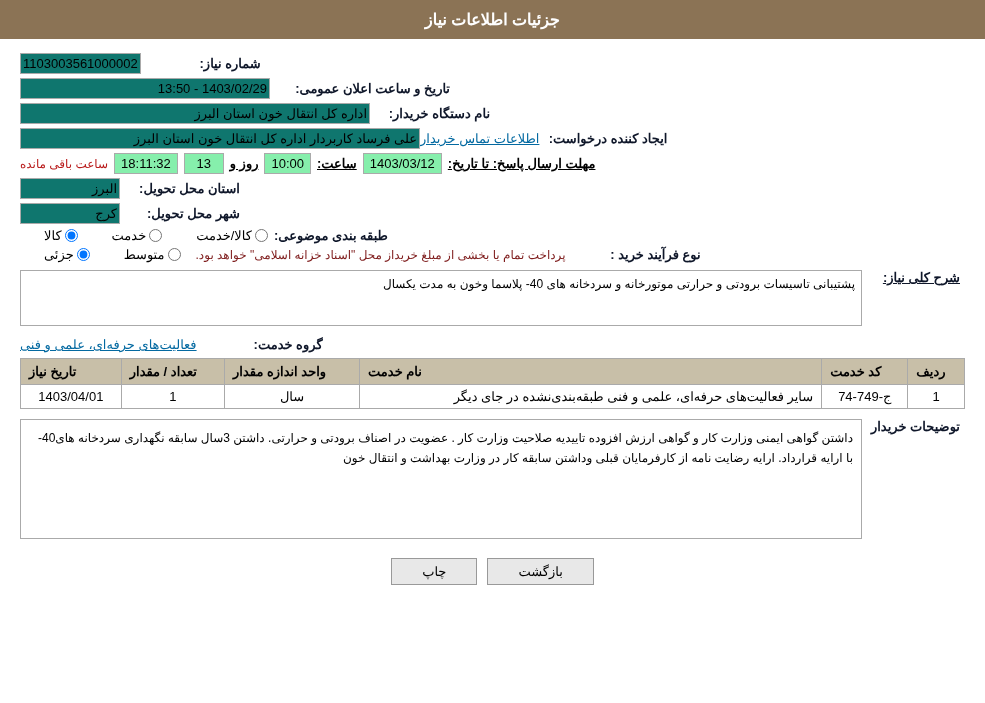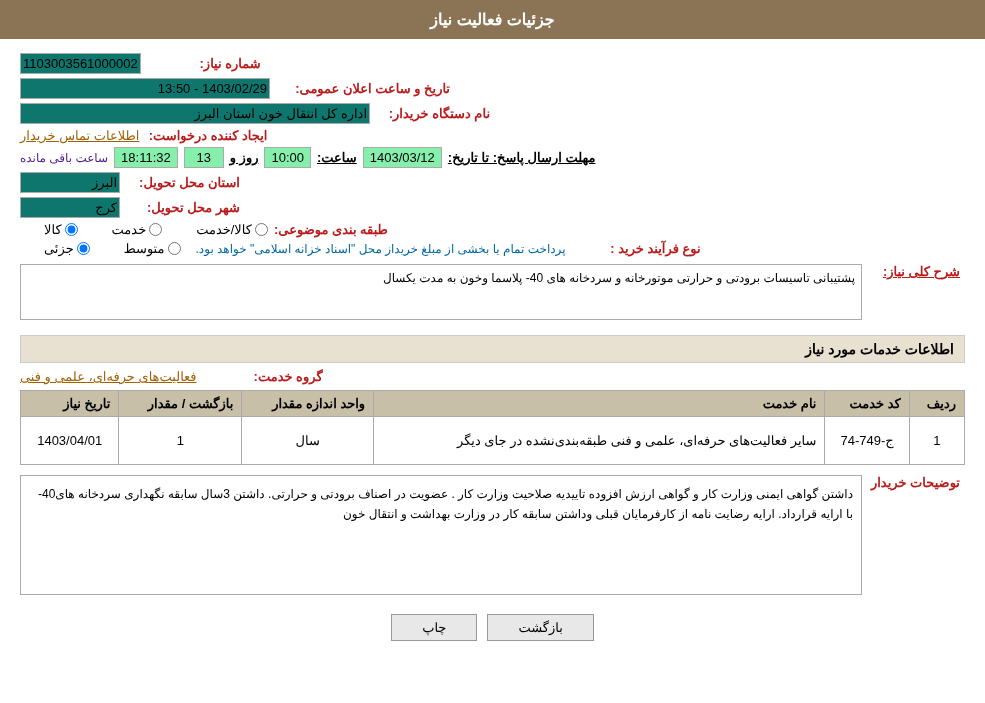--- a/index.html
+++ b/index.html
@@ -35,21 +35,21 @@
       margin: 8px 0 6px 0;
       text-align: right;
     }
     .info-row {
       display: flex;
       align-items: center;
       margin: 4px 0;
       justify-content: flex-end;
     }
     .info-label {
-      color: #b91c1c;
+      color: #0f172a;
       font-weight: bold;
       margin-right: 5px;
       white-space: nowrap;
       min-width: 120px;
       text-align: right;
     }
     .info-value {
       border: 1px solid #aaa;
       padding: 2px 2px;
       background: #0f766e;
@@ -65,68 +65,68 @@
       justify-content: flex-end;
       margin: 4px 0;
       gap: 6px;
     }
     .date-label { font-weight: bold; text-decoration: underline; }
     .date-box {
       border: 1px solid #aaa;
       padding: 2px 6px;
       background: #86efac;
     }
-    .link-style { color: #a16207; cursor: pointer; text-decoration: underline; }
+    .link-style { color: #0369a1; cursor: pointer; text-decoration: underline; }
     .radio-group {
       display: flex;
       align-items: center;
       gap: 10px;
       justify-content: flex-end;
     }
     .radio-item {
       display: flex;
       align-items: center;
       gap: 3px;
       margin-left: 24px;
     }
     .purchase-type-row {
       display: flex;
       align-items: center;
       justify-content: flex-end;
       margin: 4px 0;
       gap: 15px;
     }
     .purchase-text {
-      color: #0369a1;
+      color: #7f1d1d;
       font-size: 12px;
     }
     .description-box {
       border: 1px solid #aaa;
       background: #fff;
       padding: 6px;
       text-align: right;
       margin: 4px 0;
       min-height: 50px;
       width: 100%;
     }
     .services-table {
       width: 100%;
       border-collapse: collapse;
       margin: 6px 0;
     }
     .services-table th {
       background: #c8bfa8;
       border: 1px solid #aaa;
       padding: 5px 8px;
-      text-align: right;
+      text-align: left;
       font-weight: bold;
     }
     .services-table td {
       border: 1px solid #aaa;
-      padding: 16px 8px;
+      padding: 4px 8px;
       text-align: center;
       background: #fff;
     }
     .services-table td.text-right { text-align: right; }
     .buyer-desc {
       border: 1px solid #aaa;
       background: #fff;
       padding: 8px;
       text-align: right;
       margin: 4px 0;
@@ -147,37 +147,37 @@
       font-size: 13px;
       font-family: Tahoma, Arial, sans-serif;
     }
     .row-flex {
       display: flex;
       align-items: center;
       justify-content: flex-end;
       margin: 4px 0;
       gap: 8px;
     }
-    .remaining-text { color: #4c1d95; font-size: 12px; }
+    .remaining-text { color: #b91c1c; font-size: 12px; }
     .textarea-small {
       border: 1px solid #aaa;
       background: #fff;
       resize: none;
       text-align: right;
       direction: rtl;
       font-family: Tahoma, Arial, sans-serif;
       font-size: 12px;
     }
   </style>
 </head>
 <body>
 
 <div class="page-wrapper">
   <div class="header-bar">
-    <span>جزئیات فعالیت نیاز</span>
+    <span>جزئیات اطلاعات نیاز</span>
   </div>
 
   <div class="content">
 
     <div class="info-row">
       <span class="info-label">شماره نیاز:</span>
       <span class="info-value small">1103003561000002</span>
     </div>
 
     <div class="info-row">
@@ -186,20 +186,21 @@
     </div>
 
     <div class="info-row">
       <span class="info-label">نام دستگاه خریدار:</span>
       <span class="info-value wide">اداره کل انتقال خون استان البرز</span>
     </div>
 
     <div class="info-row">
       <span class="info-label">ایجاد کننده درخواست:</span>
       <span class="link-style" style="margin-right:8px;">اطلاعات تماس خریدار</span>
+      <span class="info-value" style="min-width:400px;">علی  فرساد کاربردار اداره کل انتقال خون استان البرز</span>
     </div>
 
     <div class="date-row">
       <span class="date-label">مهلت ارسال پاسخ: تا تاریخ:</span>
       <span class="date-box">1403/03/12</span>
       <span class="date-label">ساعت:</span>
       <span class="date-box">10:00</span>
       <span class="date-label">روز و</span>
       <span class="date-box" style="min-width:40px; text-align:center;">13</span>
       <span class="date-box">18:11:32</span>
@@ -249,35 +250,34 @@
       </div>
     </div>
 
     <div class="row-flex">
       <span class="info-label" style="min-width:90px; align-self:flex-start; margin-top:4px;text-decoration:underline;">شرح کلی نیاز:</span>
       <div style="flex:1;">
         <textarea class="textarea-small description-box" rows="3" style="width: 100%; min-height: 55px;" readonly="">پشتیبانی تاسیسات برودتی و حرارتی موتورخانه و سردخانه های 40- پلاسما وخون به مدت یکسال</textarea>
       </div>
     </div>
 
-    <div class="section-title">اطلاعات خدمات مورد نیاز</div>
 
     <div class="info-row">
       <span class="info-label">گروه خدمت:</span>
       <span class="link-style" style="margin-right:6px;">فعالیت‌های حرفه‌ای، علمی و فنی</span>
     </div>
 
     <table class="services-table">
       <thead>
         <tr>
           <th>ردیف</th>
           <th>کد خدمت</th>
           <th>نام خدمت</th>
           <th>واحد اندازه مقدار</th>
-          <th>بازگشت / مقدار</th>
+          <th>تعداد / مقدار</th>
           <th>تاریخ نیاز</th>
         </tr>
       </thead>
       <tbody>
         <tr>
           <td>1</td>
           <td>ج-749-74</td>
           <td class="text-right">سایر فعالیت‌های حرفه‌ای، علمی و فنی طبقه‌بندی‌نشده در جای دیگر</td>
           <td>سال</td>
           <td>1</td>

